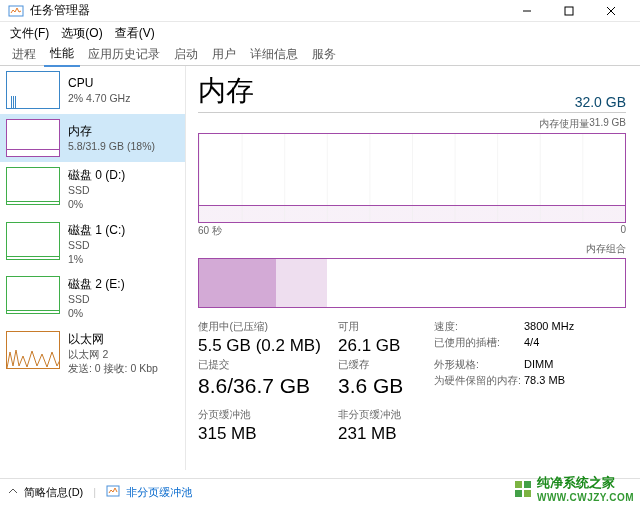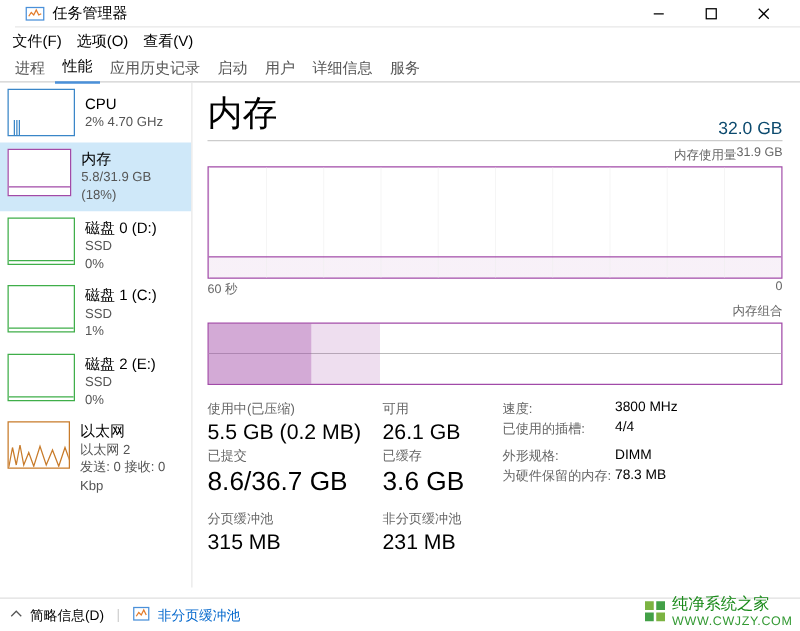--- a/index.html
+++ b/index.html
@@ -1,33 +1,33 @@
 <!DOCTYPE html>
 <html><head>
 <meta charset="utf-8">
 <style>
 * { margin: 0; padding: 0; box-sizing: border-box; font-family: "Segoe UI", "Microsoft YaHei", sans-serif; }
 body { width: 640px; height: 505px; background: #fff; position: relative; overflow: hidden; }
 
-.titlebar { height: 22px; display: flex; align-items: center; padding: 0 8px; border-bottom: 1px solid #e8e8e8; margin-left: 12px; }
+.titlebar { height: 22px; display: flex; align-items: center; padding: 0 8px; border-bottom: 1px solid #e8e8e8; }
 .titlebar .app-icon { width: 16px; height: 16px; margin-right: 6px; }
 .titlebar .title { font-size: 12px; flex: 1; }
 .win-controls { display: flex; gap: 0; }
 .win-btn { width: 42px; height: 30px; display: flex; align-items: center; justify-content: center; }
 .win-btn svg { width: 10px; height: 10px; }
 
 .menubar { height: 22px; display: flex; align-items: center; padding: 0 6px; font-size: 12px; gap: 4px; }
 .menubar span { padding: 2px 4px; }
 
 .tabbar { height: 22px; display: flex; align-items: center; padding: 0 6px; font-size: 12px; gap: 2px; border-bottom: 1px solid #d0d0d0; }
 .tabbar span { padding: 3px 6px; color: #555; }
 .tabbar span.active { color: #000; border-bottom: 2px solid #4a90d9; }
 
 .content { display: flex; height: 404px; }
-.sidebar { width: 154px; overflow-y: auto; border-right: 1px solid #e8e8e8; }
+.sidebar { width: 186px; overflow-y: auto; border-right: 1px solid #e8e8e8; }
 .side-item { display: flex; padding: 5px 6px; gap: 8px; cursor: pointer; }
 .side-item.selected { background: #cfe8f9; }
 .thumb { width: 54px; height: 38px; border: 1px solid #3a86c8; background: #fff; position: relative; overflow: hidden; }
 .thumb.mem { border-color: #a14aa8; }
 .thumb.disk { border-color: #3fae49; }
 .thumb.eth { border-color: #c87b2a; }
 .thumb.gpu { border-color: #3fae49; }
 .side-info { display: flex; flex-direction: column; justify-content: center; font-size: 11px; line-height: 1.35; }
 .side-info .name { font-size: 12px; }
 .side-info .sub { color: #555; font-size: 10.5px; }
@@ -56,21 +56,21 @@
 .row2 { display:grid; grid-template-columns: 140px 96px; margin-top:10px; font-size:11px; row-gap:2px; }
 .row2 .lbl { color:#666; font-size:10.5px; }
 .row2 .val { font-size:17px; }
 
 .footer { position:absolute; left:0; right:0; bottom:0; height:27px; border-top:1px solid #e0e0e0; display:flex; align-items:center; padding:0 8px; font-size:11px; gap:6px; background:#fff; }
 .footer .chev { width:10px; height:10px; }
 .footer a { color:#0066cc; text-decoration:none; }
 .footer .sep { color:#ccc; margin: 0 4px; }
 .footer .ric { width:14px; height:14px; }
 
-.watermark { position:absolute; right:6px; bottom:2px; font-size:13px; color:#1a8a1a; display:flex; align-items:center; gap:4px; pointer-events:none; }
+.watermark { position:absolute; right:6px; bottom:2px; font-size:13px; color:#1a8a1a; display:flex; align-items:center; gap:4px; pointer-events:none;font-weight:bold; }
 .watermark .url { font-size:10px; color:#339933; letter-spacing:0.5px; }
 .watermark svg { width:20px; height:20px; }
 
 .thumb .mini-line { position:absolute; left:0; right:0; bottom:18%; height:1px; background:#a14aa8; }
 .thumb.cpu .spike { position:absolute; bottom:0; left:4px; width:1px; height:12px; background:#3a86c8; box-shadow: 2px 0 0 #3a86c8, 4px 0 0 #3a86c8; }
 .thumb.disk .flat { position:absolute; bottom:2px; left:0; right:0; height:1px; background:#3fae49; }
 .thumb.eth .eline { position:absolute; bottom:0; left:0; right:0; height:20px; }
 </style>
 </head>
 <body>

